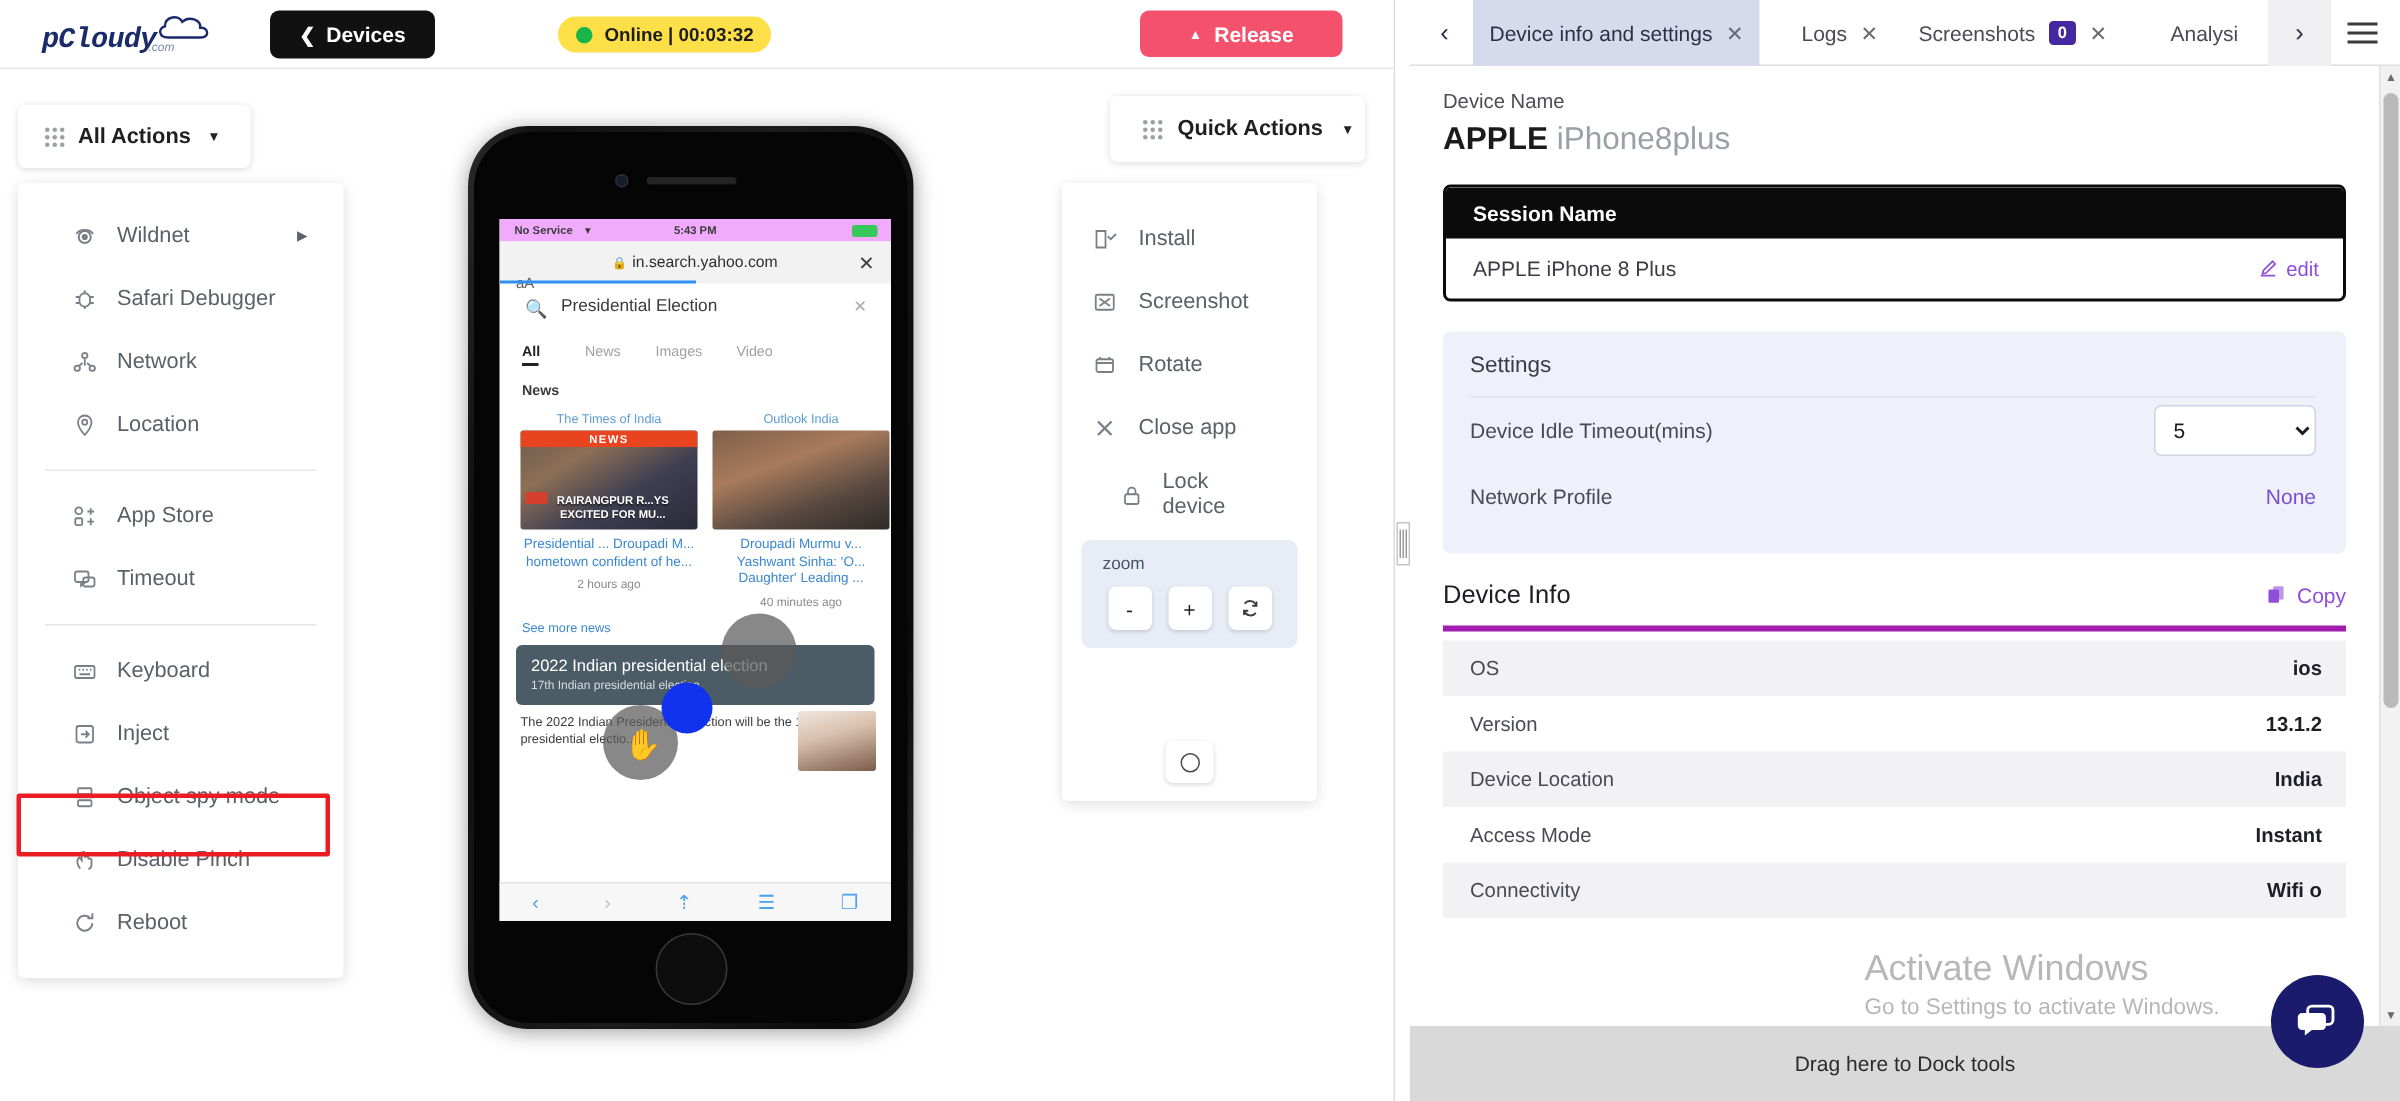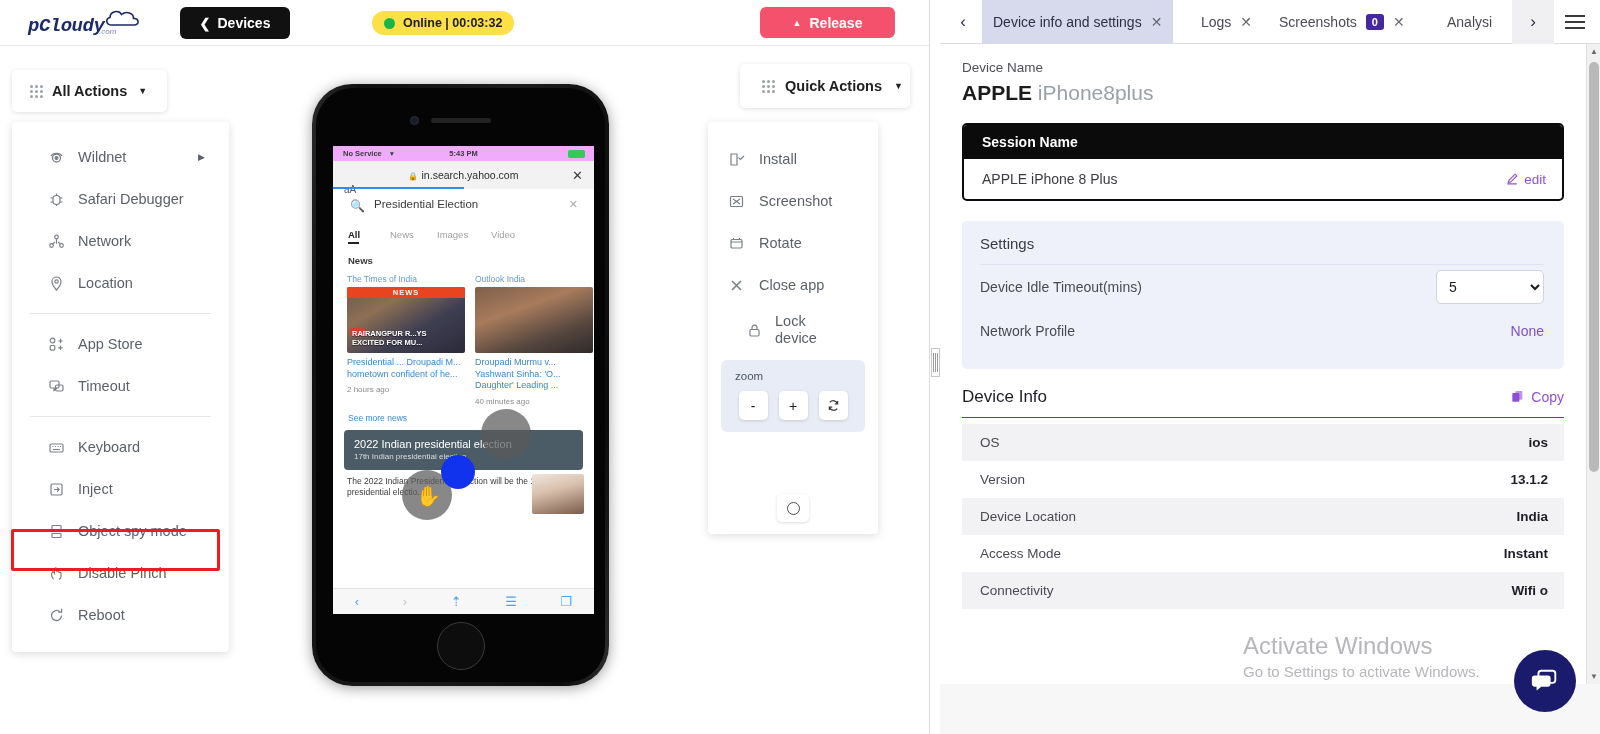--- a/index.html
+++ b/index.html
@@ -171,21 +171,21 @@
   .srch-row .q { position: absolute; left: 41px; top: 9px; font-size: 11.5px; color: #3a3a3a; }
   .srch-row .clr { position: absolute; right: 16px; top: 9px; font-size: 11px; color: #a9a9a9; }
 
   .tabs-row { height: 26px; position: relative; font-size: 9.5px; }
   .tabs-row span { position: absolute; top: 6px; color: #a0a0a0; }
   .tabs-row span.act { color: #222; font-weight: bold; }
   .tabs-row .ul { position: absolute; left: 15px; top: 19px; width: 11px; height: 2px; background: #222; }
 
   .news-h { font-size: 9.5px; font-weight: bold; color: #3a3a3a; padding: 6px 0 4px 15px; }
 
-  .cards { position: relative; display: flex; gap: 10px; padding: 4px 0 0 14px; }
+  .cards { position: relative; display: flex; gap: 10px; padding: 4px 0 0 14px; text-align: center; }
   .card { width: 118px; }
   .card .src { font-size: 8.5px; color: #5b9bd5; margin-bottom: 3px; }
   .card .thumb { width: 118px; height: 66px; border-radius: 2px; position: relative; overflow: hidden; }
   .thumb-a { background: linear-gradient(150deg,#6b5a4e 0%,#8d6f55 30%,#3f3f52 62%,#2a2a3a 100%); }
   .thumb-b { background: linear-gradient(160deg,#7e5f4a 0%,#a87b5c 35%,#56473f 70%,#2f2a28 100%); }
   .thumb-a .newsband {
     position: absolute; left: 0; top: 0; width: 100%; height: 11px;
     background: #e8441f; color: #fff; font-size: 7.5px; font-weight: bold;
     display: flex; align-items: center; justify-content: center; letter-spacing: 1px;
   }
@@ -351,21 +351,21 @@
   .idle-select {
     width: 108px; height: 34px; background: #ffffff;
     border: 1px solid #cfd3e2; border-radius: 5px;
     font-size: 14px; color: #1b1b1b; padding: 0 8px;
     font-family: "Liberation Sans", sans-serif; cursor: pointer;
   }
   .none-val { color: #7b4fd0; font-size: 14px; }
 
   .dinfo-head {
     display: flex; align-items: center; justify-content: space-between;
-    margin: 18px 22px 0 22px; padding-bottom: 10px; border-bottom: 1px solid #a21caf;
+    margin: 18px 22px 0 22px; padding-bottom: 10px; border-bottom: 4px solid #a21caf;
   }
   .dinfo-title { font-size: 17px; color: #1d1d25; }
   .copy-link { color: #8f4fd8; font-size: 14px; display: flex; align-items: center; gap: 6px; cursor: pointer; }
   .info-tbl { margin: 6px 22px 0 22px; }
   .irow {
     display: flex; align-items: center; justify-content: space-between;
     height: 37px; padding: 0 16px 0 18px; font-size: 13.5px; color: #4a4a55;
   }
   .irow:nth-child(odd) { background: #f2f2f4; }
   .irow .iv { color: #1e1e26; font-weight: bold; }
@@ -862,20 +862,23 @@
       <div class="thumb2"></div>
       <span class="ar" style="bottom:3px">▼</span>
     </div>
   </div>
 
   <div class="watermark">
     <div class="w1">Activate Windows</div>
     <div class="w2">Go to Settings to activate Windows.</div>
   </div>
 
+  <div class="dock-bar">
+    <span>Drag here to Dock tools</span>
+  </div>
 
   <div class="chat-fab">
     <svg viewBox="0 0 32 32" width="30" height="30">
       <rect x="9" y="5" width="18" height="13" rx="3" fill="none" stroke="#ffffff" stroke-width="2"></rect>
       <path d="M5 10h14a3 3 0 0 1 3 3v6a3 3 0 0 1-3 3h-7l-5 4v-4H5a3 3 0 0 1-3-3v-6a3 3 0 0 1 3-3z" fill="#ffffff"></path>
     </svg>
   </div>
 
 </div>
 

